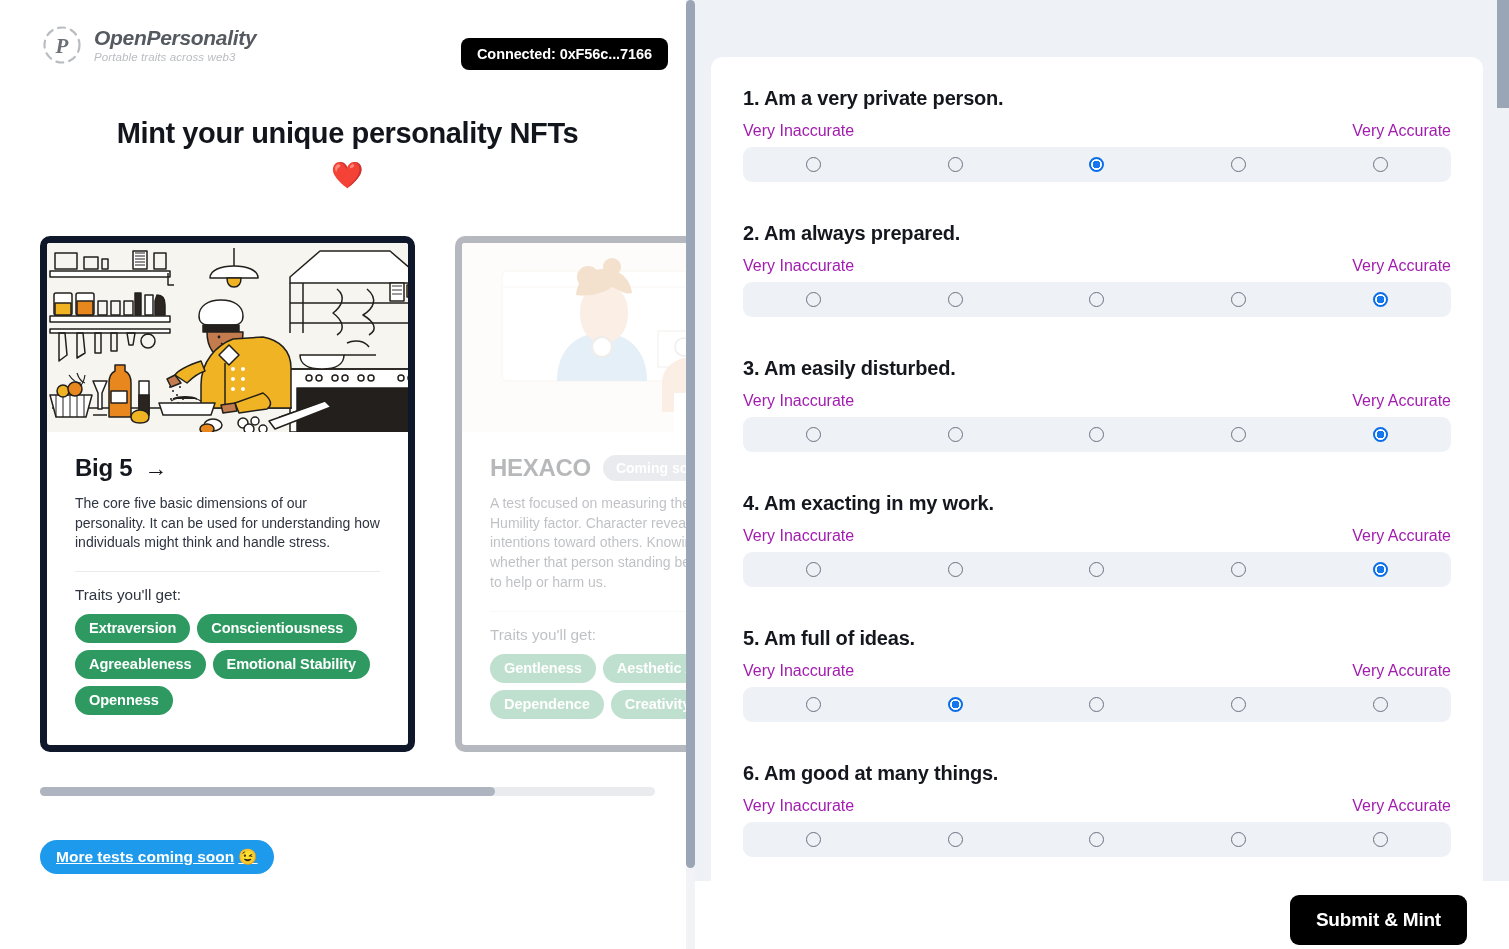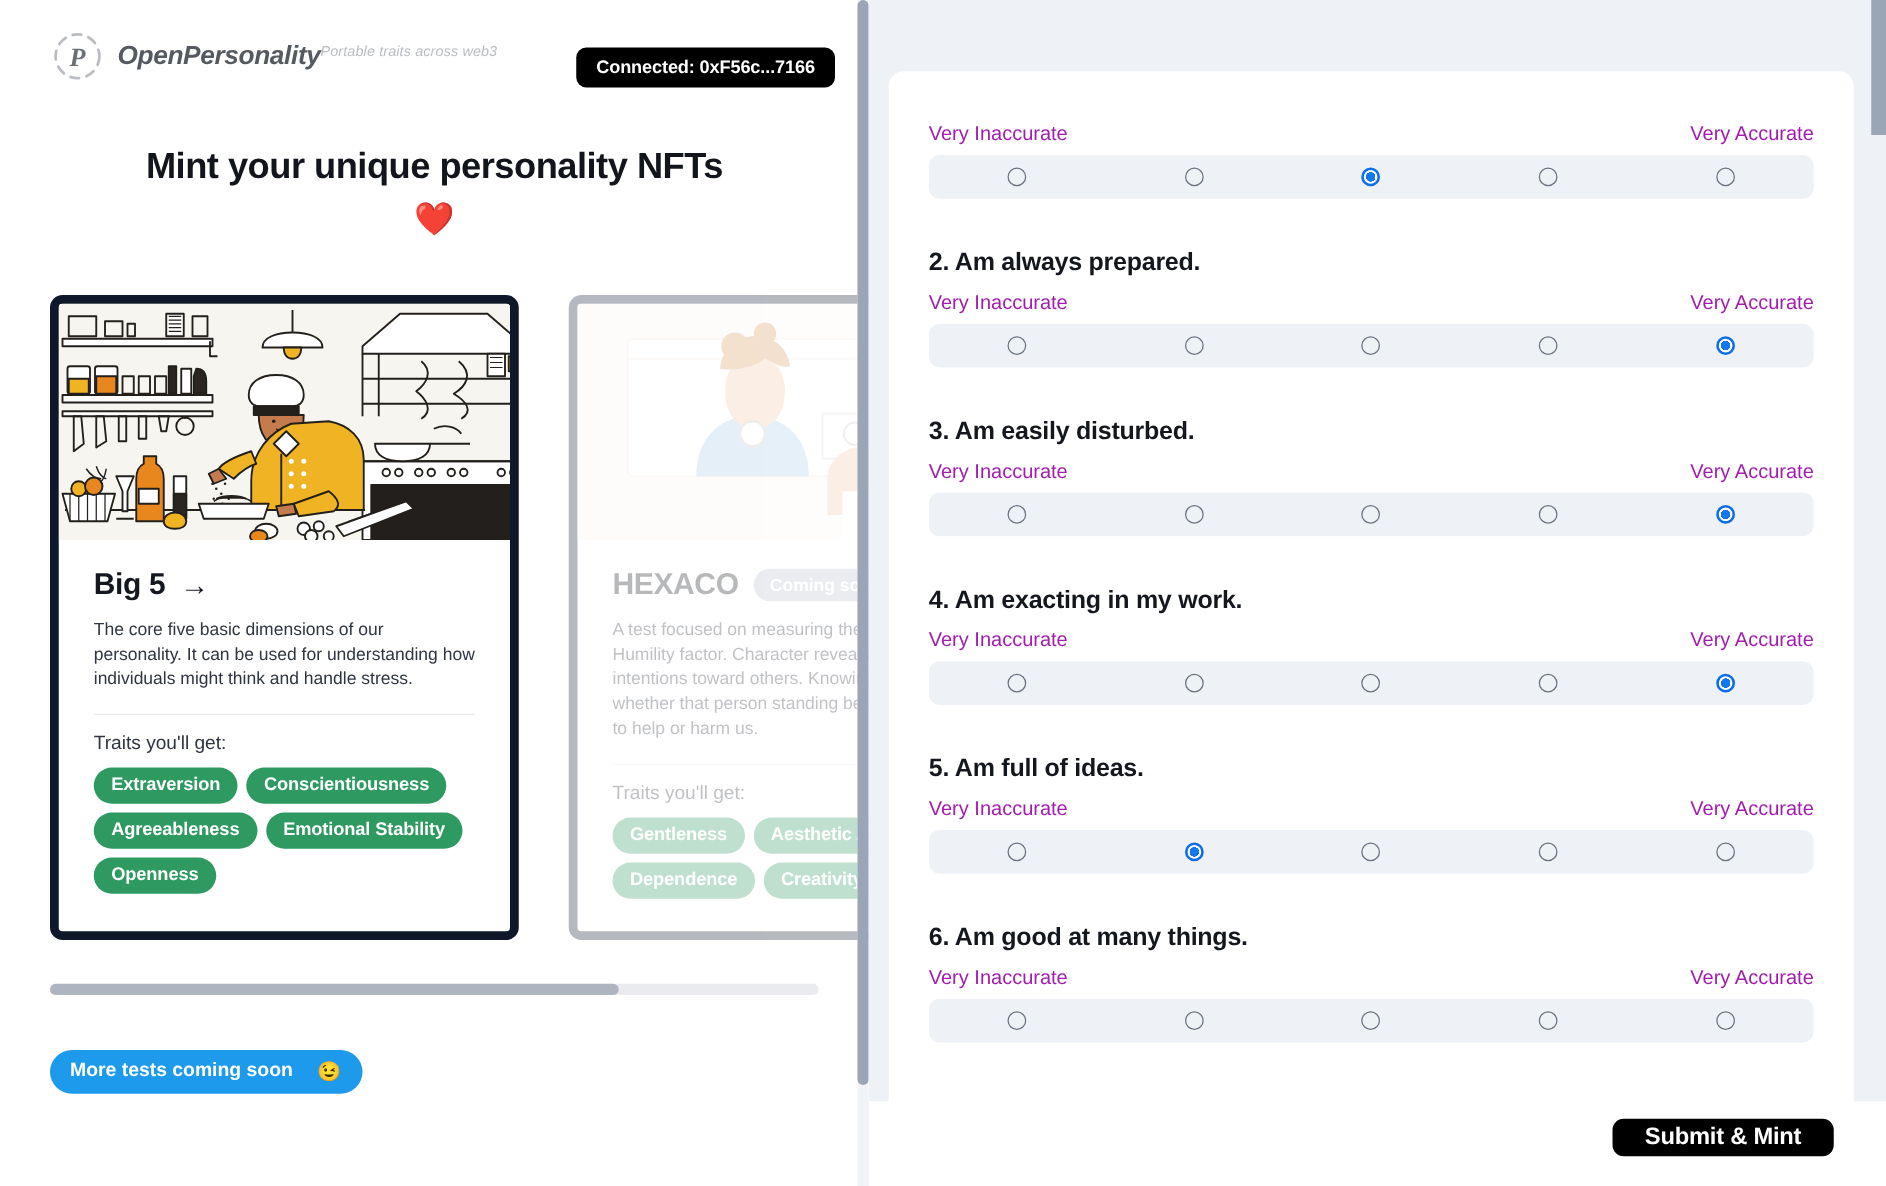--- a/index.html
+++ b/index.html
@@ -21,21 +21,21 @@
   }
   .left-inner { padding: 0 40px; }
 
   .brand-row {
     display: flex; align-items: center;
     padding-top: 28px;
     height: 62px;
     position: relative;
   }
   .logo-mark { width: 44px; height: 44px; flex: 0 0 44px; margin-right: 10px; }
-  .brand-text { display: flex; flex-direction: row; justify-content: flex-start; }
+  .brand-text { display: flex; flex-direction: column; justify-content: flex-start; }
   .brand-name {
     font-size: 21px; font-weight: bold; font-style: italic;
     color: #555a60; letter-spacing: -0.3px; line-height: 1.05;
   }
   .brand-tag {
     font-size: 11.5px; font-style: italic; color: #b9bcc1;
     letter-spacing: 0.1px; margin-top: 2px;
   }
   .connected-badge {
     position: absolute; left: 421px; top: 38px;
@@ -97,25 +97,25 @@
     padding: 6px 14px 7px 14px; border-radius: 20px;
     white-space: nowrap; letter-spacing: -0.1px;
   }
 
   
   .hscroll { margin-top: 35px; height: 9px; background: #e9ebef; border-radius: 6px; width: 615px; }
   .hscroll-thumb { height: 9px; width: 455px; background: #aeb5c0; border-radius: 6px; }
 
   .soon-btn {
     margin-top: 44px;
-    display: inline-flex; gap: 20px;
+    display: inline-flex; gap: 4px;
     background: #1e9aec; color: #ffffff;
     font-size: 15.5px; font-weight: bold;
     padding: 8px 16px; border-radius: 20px;
-    border: none; cursor: pointer;
+    border: none; cursor: pointer; text-decoration: underline;
   }
 
   
   .left-vscroll {
     position: absolute; right: 0; top: 0;
     width: 9px; height: 949px; background: #f1f3f6;
   }
   .left-vscroll-thumb {
     width: 9px; height: 868px; background: #9aa5b5; border-radius: 5px;
   }
@@ -179,21 +179,21 @@
   }
 
   .submit-bar {
     position: absolute; left: 0; right: 0; bottom: 0;
     height: 68px; background: #ffffff;
   }
   .submit-btn {
     position: absolute; right: 42px; top: 14px;
     background: #000000; color: #ffffff;
     font-size: 19px; font-weight: bold;
-    padding: 4px 26px; border-radius: 9px;
+    padding: 14px 26px; border-radius: 9px;
     border: none; cursor: pointer; letter-spacing: -0.2px;
   }
 </style>
 </head>
 <body>
 
 <div id="app">
 
   <div class="left-pane">
     <div class="left-inner">
@@ -407,20 +407,21 @@
     </div>
 
     <div class="left-vscroll">
       <div class="left-vscroll-thumb"></div>
     </div>
   </div>
 
   <div class="right-pane">
     <div class="quiz-card" id="quiz-card">
         <div class="question">
+          <div class="q-text">1. Am a very private person.</div>
           <div class="scale-labels">
             <span>Very Inaccurate</span>
             <span>Very Accurate</span>
           </div>
           <div class="scale-row">
             <div class="scale-opt">
               <div class="radio"></div>
             </div>
             <div class="scale-opt">
               <div class="radio"></div>

